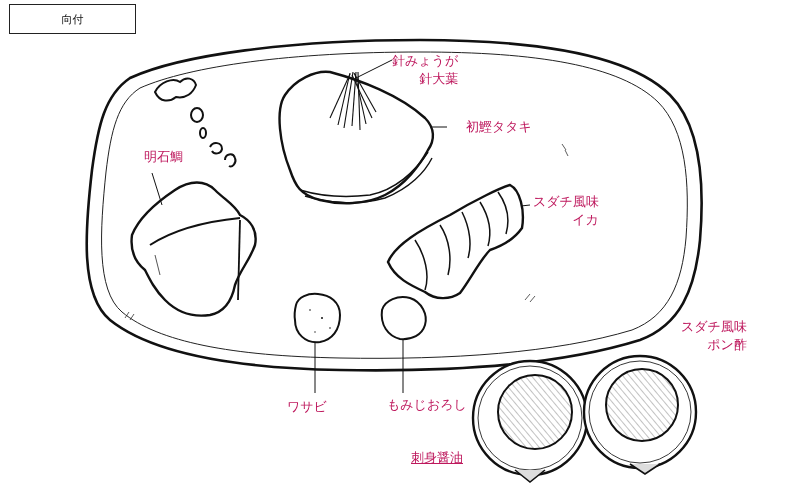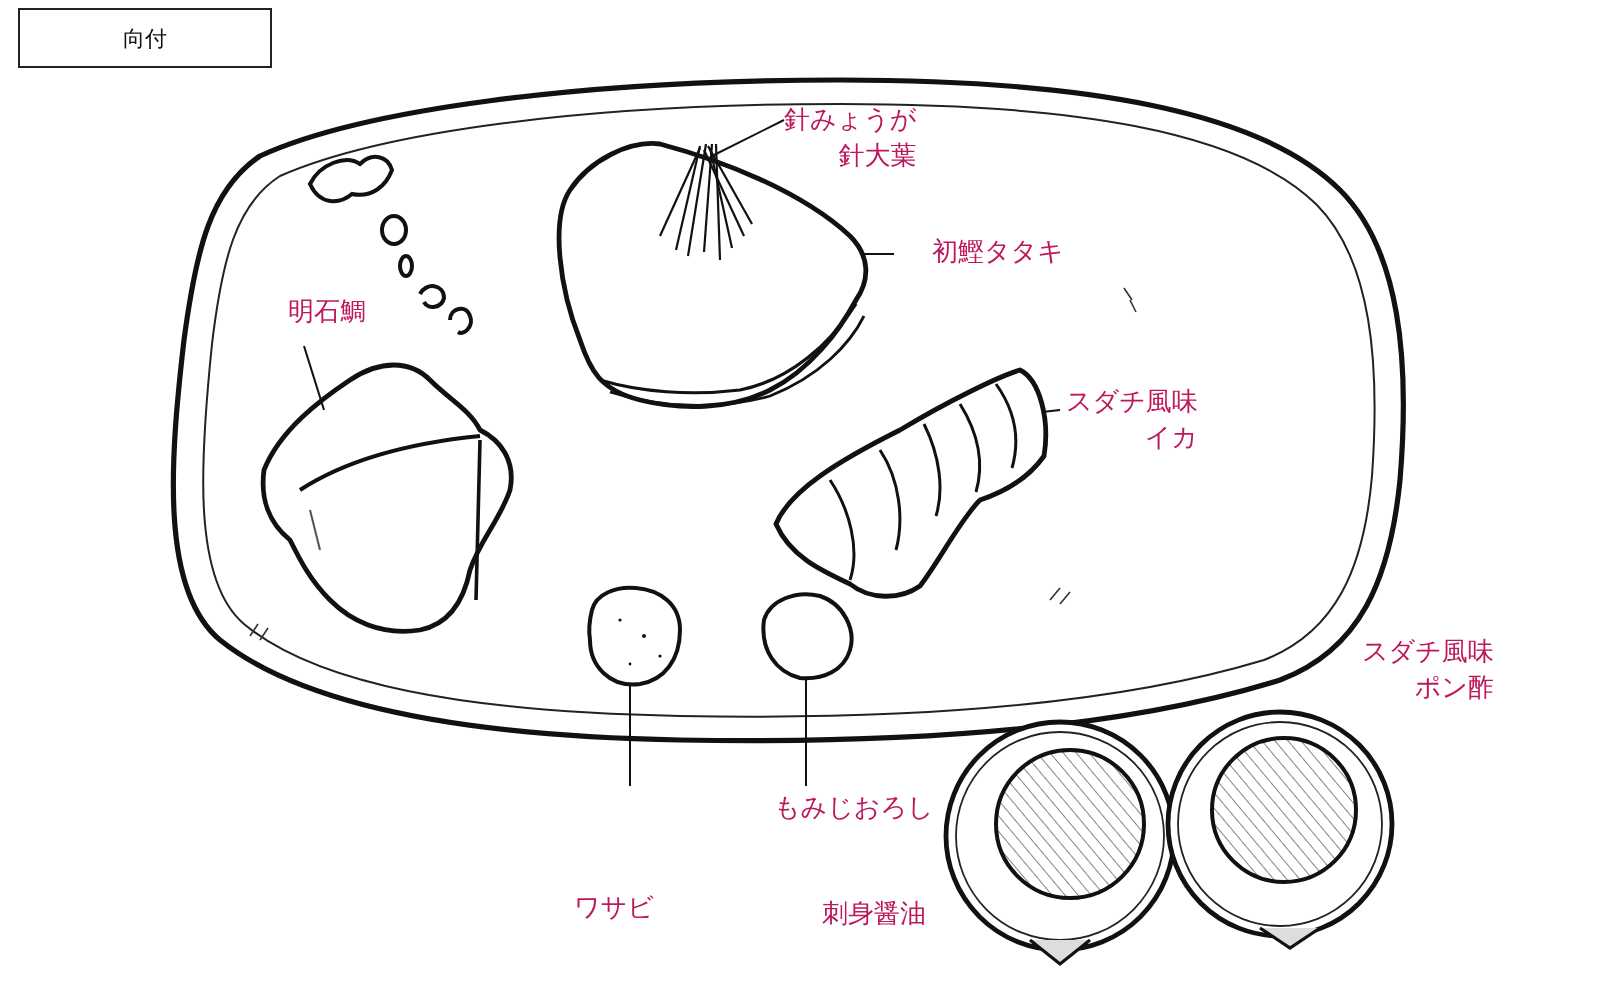--- a/index.html
+++ b/index.html
@@ -117,19 +117,19 @@
 <div class="lbl" style="left:392px;top:52px;">
   <div>針みょうが</div>
   <div>針大葉</div>
 </div>
 <div class="lbl" style="left:466px;top:118px;">初鰹タタキ</div>
 <div class="lbl" style="left:144px;top:148px;">明石鯛</div>
 <div class="lbl" style="left:533px;top:193px;">
   <div>スダチ風味</div>
   <div>イカ</div>
 </div>
-<div class="lbl" style="left:287px;top:398px;margin-top:48px;">ワサビ</div>
+<div class="lbl" style="left:287px;top:398px;">ワサビ</div>
 <div class="lbl" style="left:387px;top:396px;">もみじおろし</div>
 <div class="lbl" style="left:681px;top:318px;">
   <div>スダチ風味</div>
   <div>ポン酢</div>
 </div>
-<div class="lbl" style="left:411px;top:449px;">刺身醤油</div>
+<div class="lbl" style="left:411px;top:449px;text-decoration:underline;">刺身醤油</div>
 
 </body></html>

